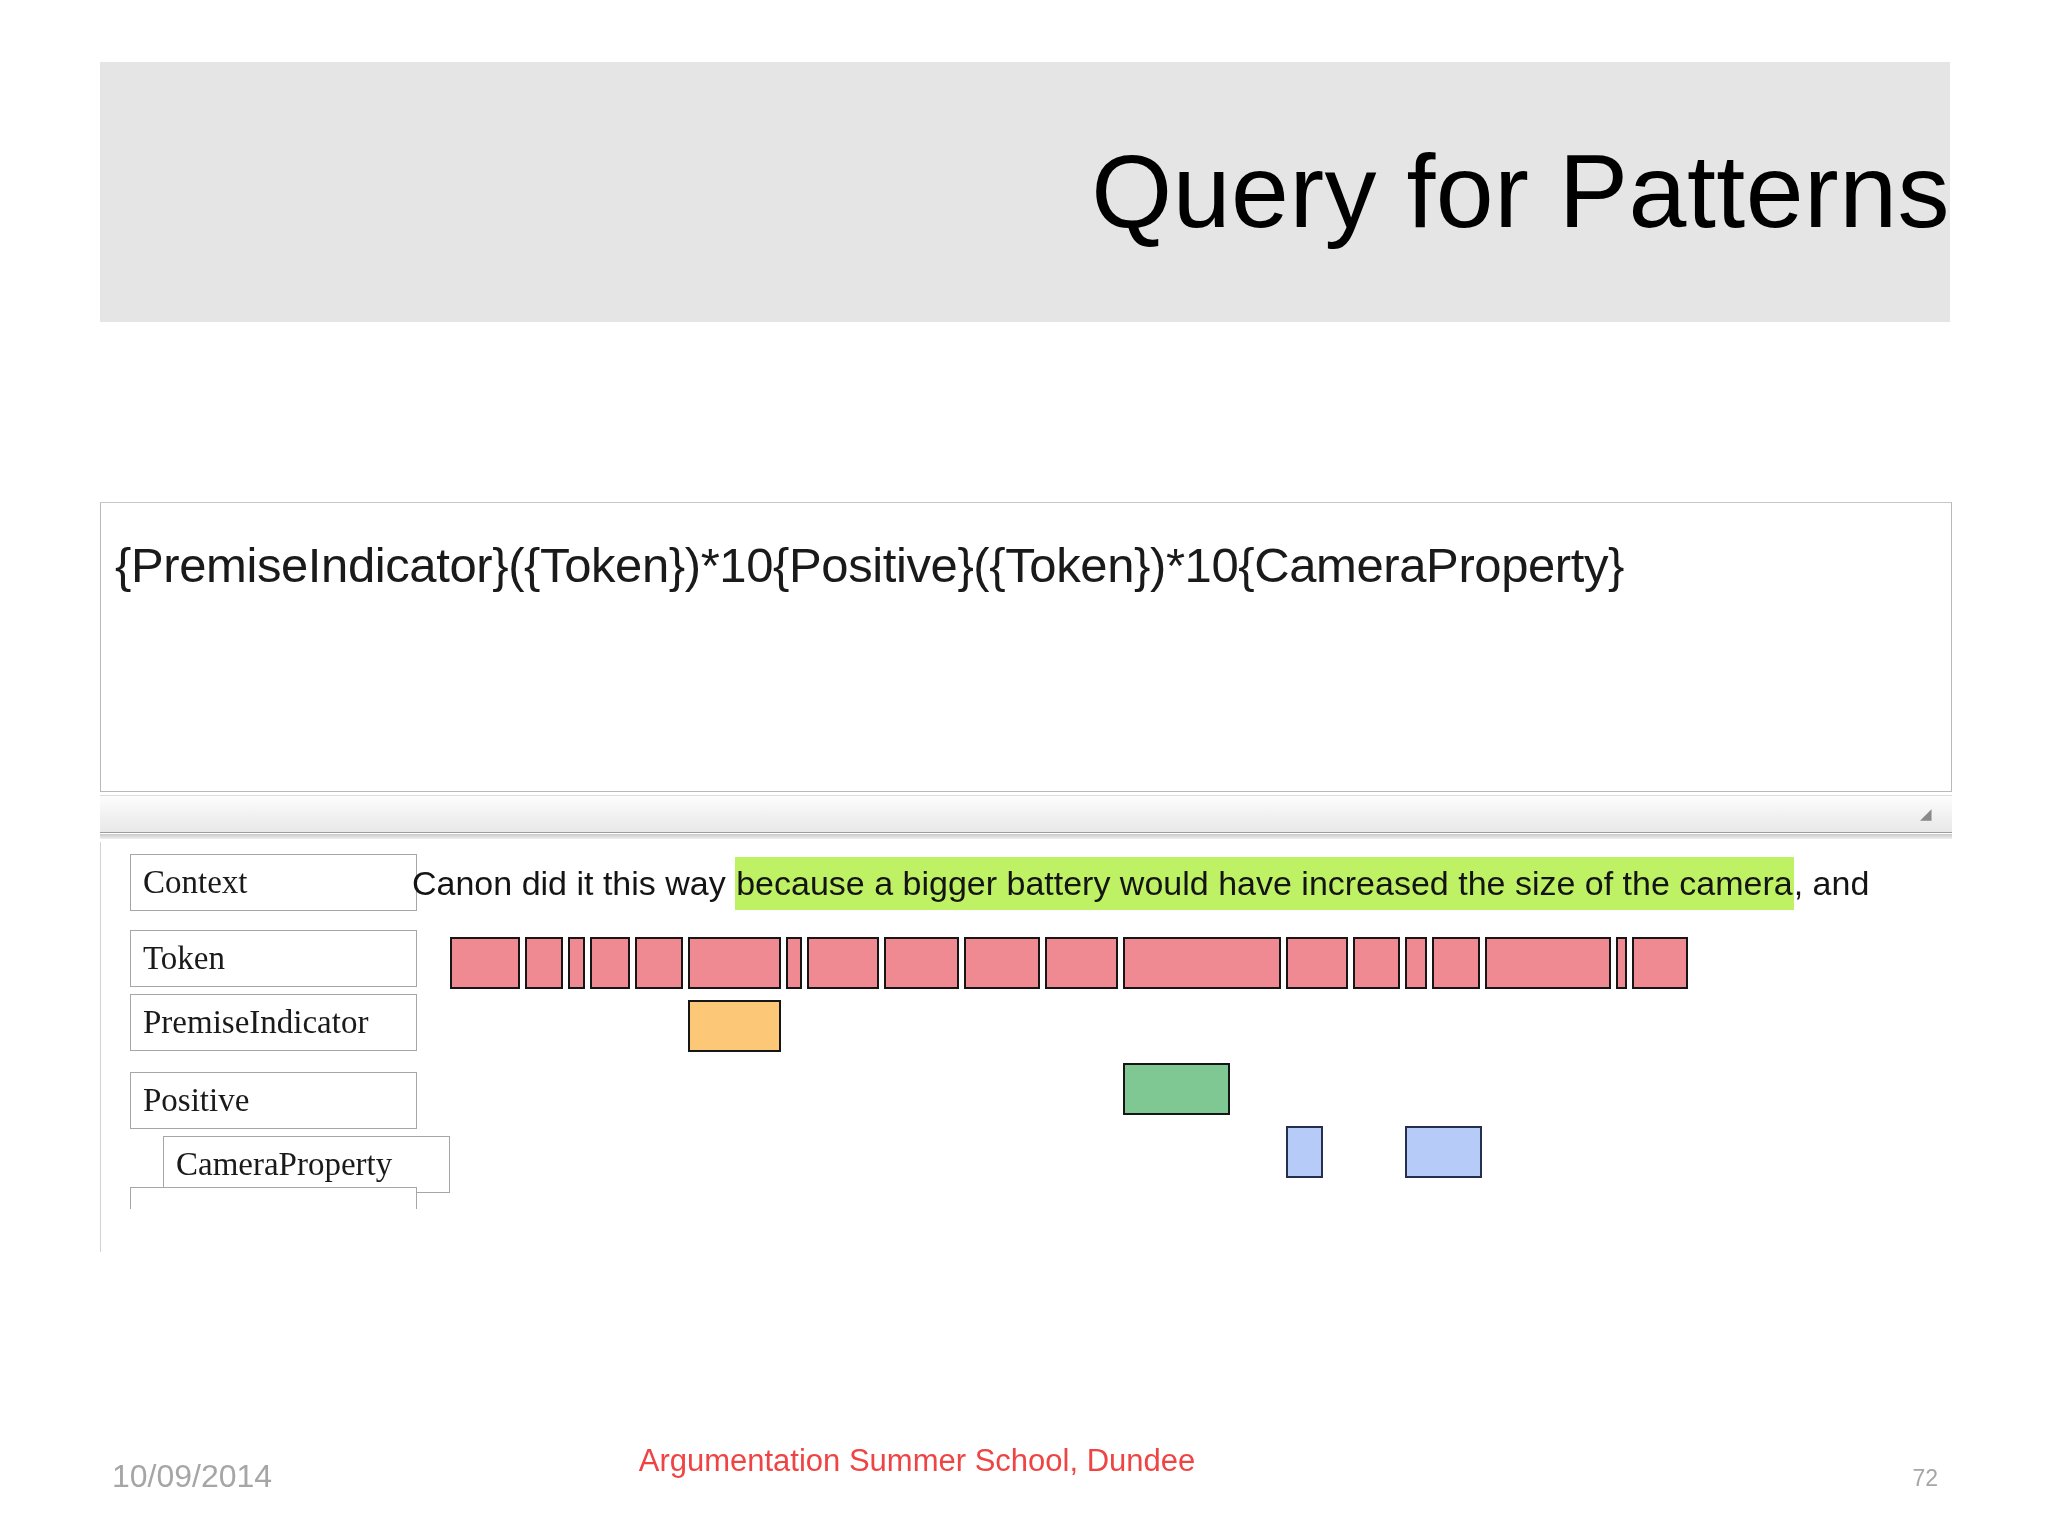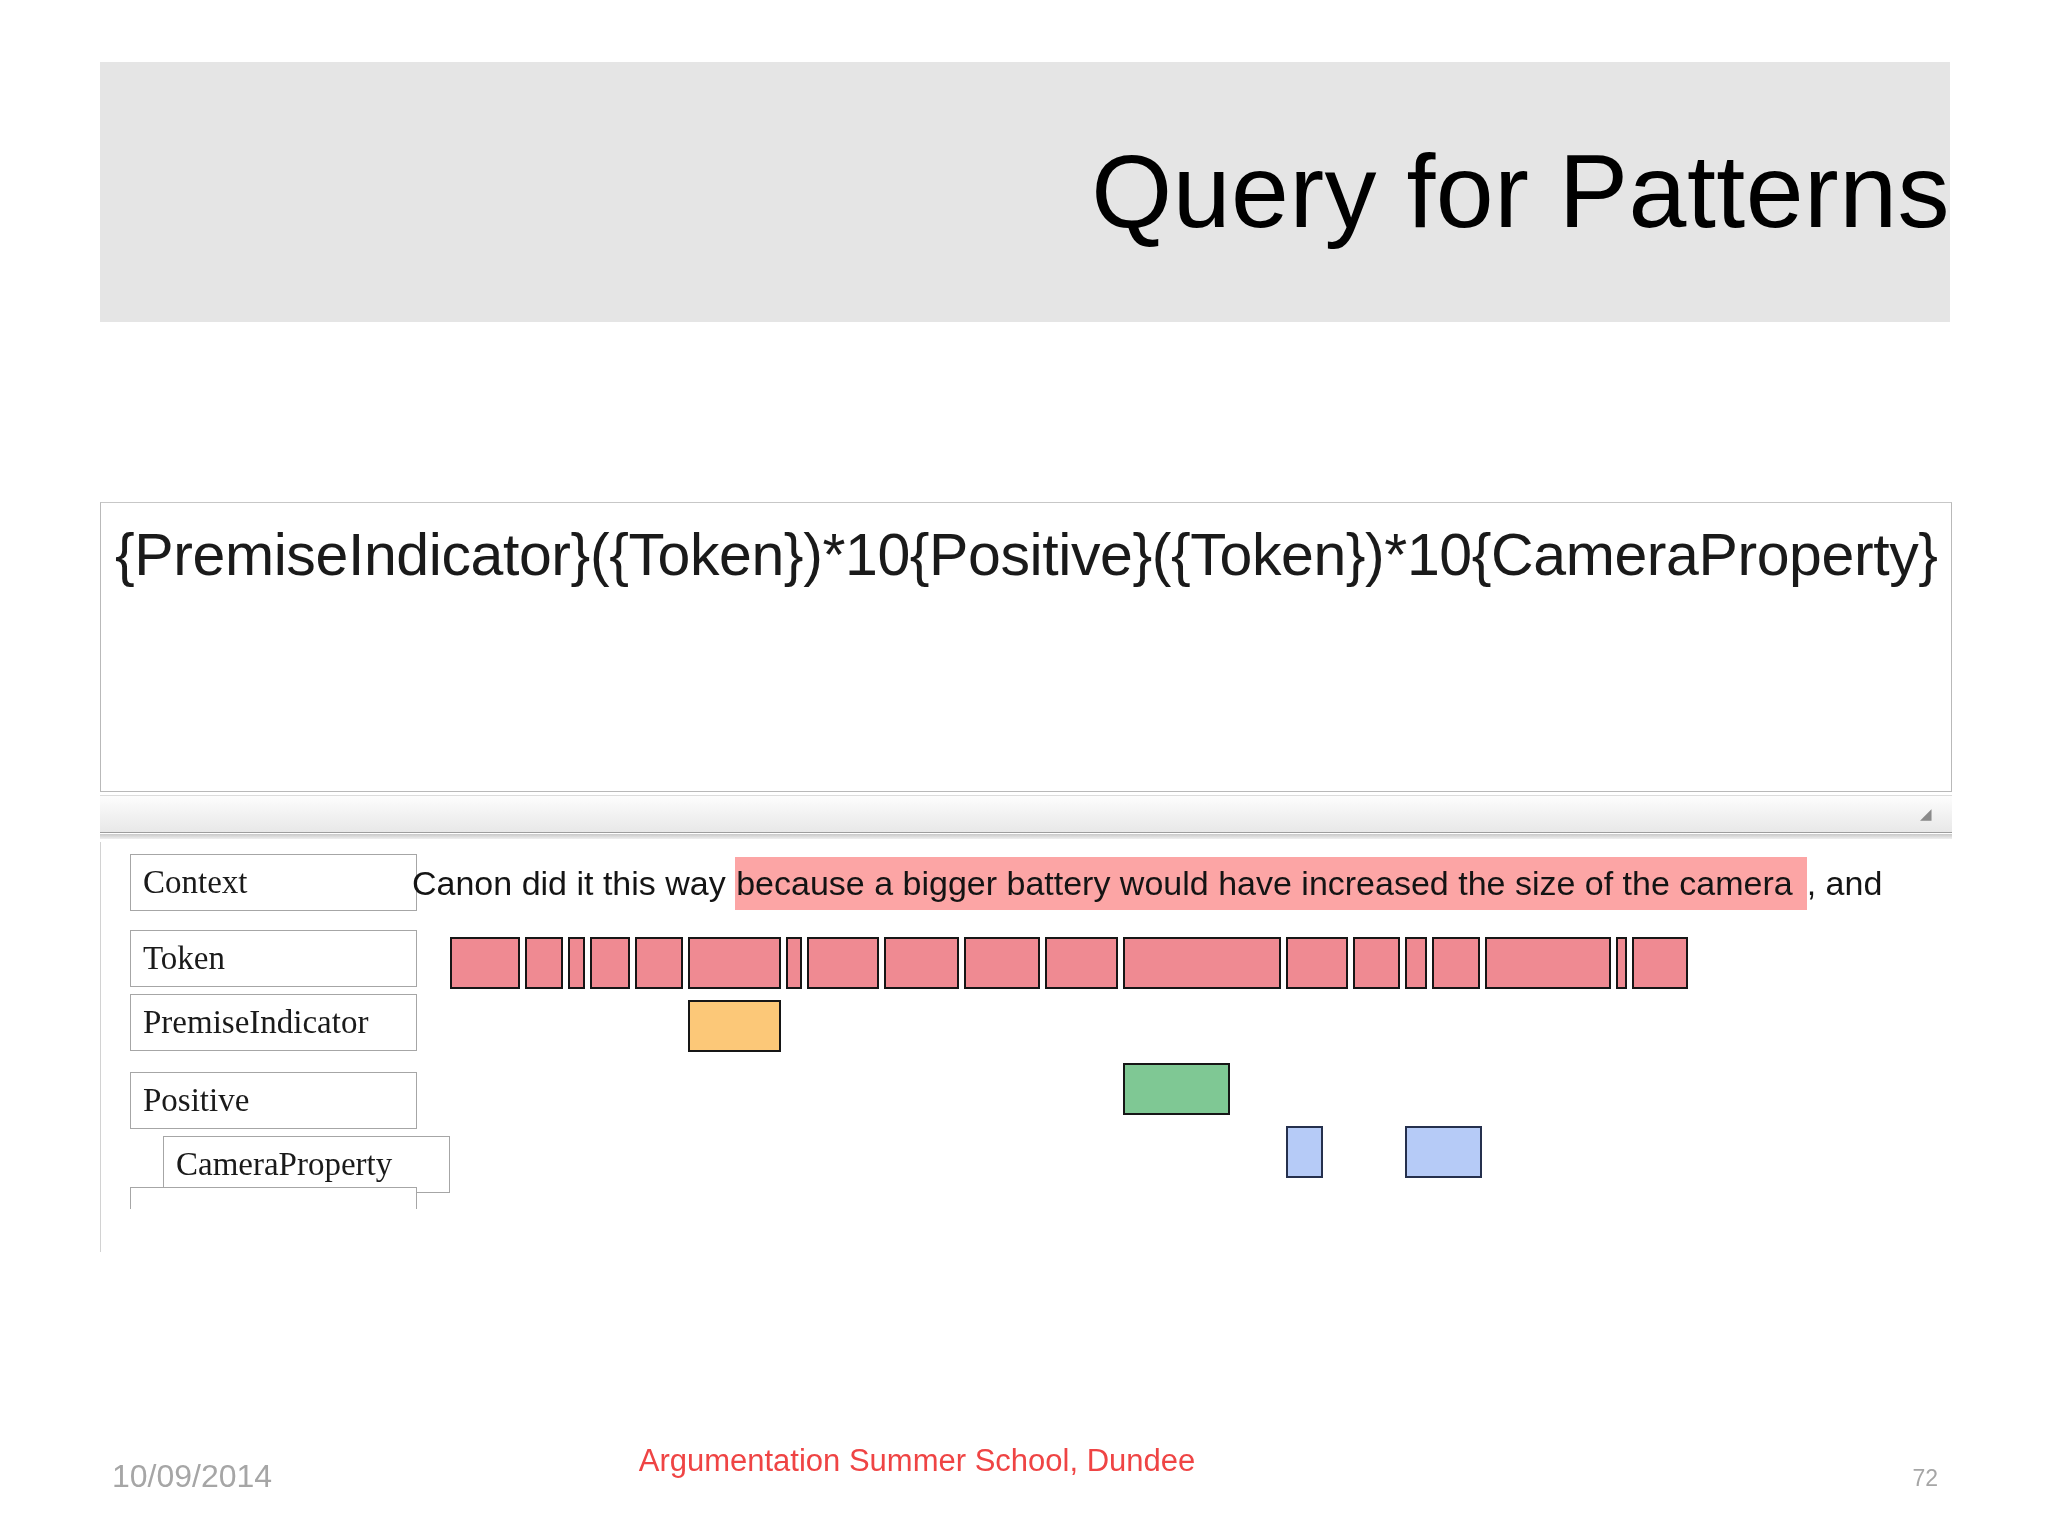--- a/index.html
+++ b/index.html
@@ -42,22 +42,22 @@
     position:absolute;
     left:0; top:0;
     width:1852px; height:290px;
     background:#ffffff;
     border:1px solid #b9b9b9;
     border-top:1px solid #c7c7c7;
     box-sizing:border-box;
   }
   #query-text{
     position:absolute;
-    left:14px; top:18px;
-    font-size:59px;
+    left:14px; top:34px;
+    font-size:49px;
     color:#1a1a1a;
     white-space:nowrap;
     font-family:"Liberation Sans", sans-serif;
     letter-spacing:-0.4px;
   }
 
   
   #splitter{
     position:absolute;
     left:0; top:293px;
@@ -119,22 +119,22 @@
   #context-line{
     position:absolute;
     left:312px; top:18px;
     font-size:34px;
     color:#141414;
     white-space:nowrap;
     line-height:46px;
     font-family:"Liberation Sans", sans-serif;
   }
   #context-line .hl{
-    background:#fca5a5;
-    padding:7px 14px 8px 1px;
+    background:#bef264;
+    padding:7px 1px 8px 1px;
   }
 
   
   .chip{
     position:absolute;
     box-sizing:border-box;
     border:2px solid #161616;
   }
   .chip.token{ background:#ef8a92; }
   .chip.premise{ background:#fcc878; }

